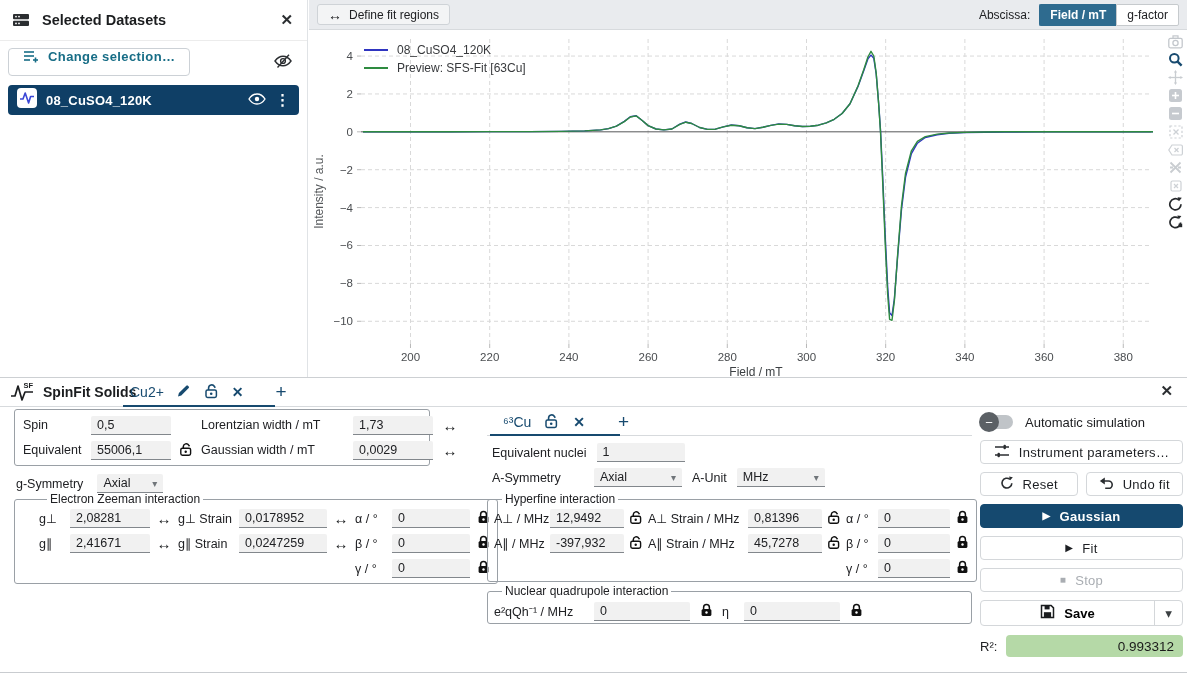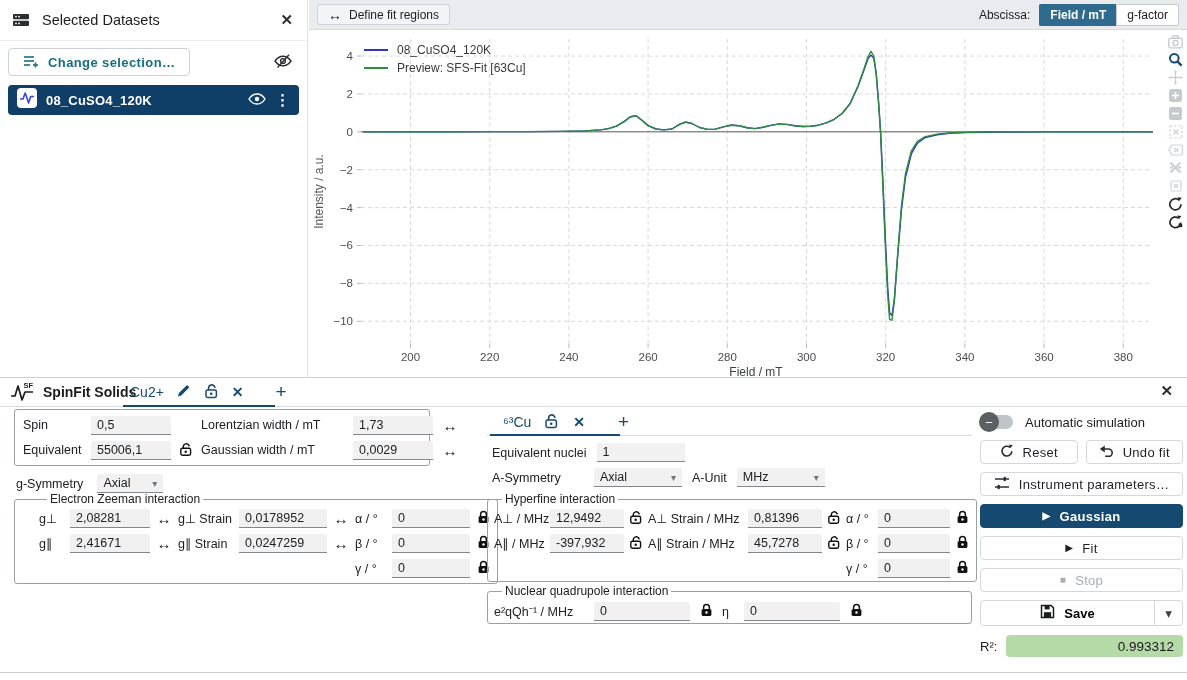--- a/index.html
+++ b/index.html
@@ -2,25 +2,25 @@
 <html><head>
 <meta charset="utf-8">
 <style>
   * { margin:0; padding:0; box-sizing:border-box; }
   html,body { width:1187px; height:680px; }
   body { position:relative; font-family:"Liberation Sans",sans-serif; background:#fff; color:#202124; overflow:hidden; }
 
   
   .left-panel { position:absolute; left:0; top:0; width:308px; height:377px; background:#fff; border-right:1px solid #e0e3e6; }
   .lp-header { height:41px; display:flex; align-items:center; padding:0 14px 0 12px; gap:12px; border-bottom:1px solid #ececec; }
-  .lp-title { font-size:14.5px; font-weight:normal; flex:1; color:#1b1d1f; }
+  .lp-title { font-size:14.5px; font-weight:bold; flex:1; color:#1b1d1f; }
   .icon-btn { cursor:pointer; display:flex; align-items:center; justify-content:center; background:none; border:none; }
   .close-x { font-size:15px; color:#2b2e31; font-weight:bold; }
   .lp-row { display:flex; align-items:center; padding:7px 14px 5px 8px; }
-  .btn-outline { display:flex; align-items:center; gap:9px; border:1px solid #ccd1d6; border-radius:4px; height:28px; padding:0 14px; color:#176d86; font-weight:bold; font-size:13px; background:#fff; letter-spacing:.4px; }
+  .btn-outline { display:flex; align-items:flex-start; gap:9px; border:1px solid #ccd1d6; border-radius:4px; height:28px; padding:0 14px; color:#176d86; font-weight:bold; font-size:13px; background:#fff; letter-spacing:.4px; }
   .lp-row .spacer { flex:1; }
   .dataset-row { margin:4px 8px; height:30px; background:#0f3f66; border-radius:4px; display:flex; align-items:center; gap:9px; padding:0 9px; color:#fff; }
   .ds-name { flex:1; font-size:13px; font-weight:bold; letter-spacing:.2px; }
   .kebab { color:#fff; font-size:15px; font-weight:bold; }
 
   
   .chart-region { position:absolute; left:309px; top:0; width:878px; height:377px; }
   .chart-topbar { height:30px; background:#e9ebee; border-bottom:1px solid #d7dadd; display:flex; align-items:center; padding:0 8px; }
   .dfr-btn { display:flex; align-items:center; gap:7px; background:#f3f4f5; border:1px solid #cfd3d7; border-radius:3px; height:21px; padding:0 10px; font-size:12px; color:#202124; }
   .arrow-glyph { font-weight:bold; font-size:14px; line-height:1; }
@@ -582,43 +582,43 @@
 
   <div class="right-col">
     <div class="toggle-row">
       <div class="toggle">
         <div class="toggle-knob">−</div>
       </div>
       <span>Automatic simulation</span>
     </div>
     <div class="btn-row">
       <button class="btn">
-        <span><svg width="14" height="14" viewBox="0 0 14 14">
-              <path d="M11.8 7.2A4.9 4.9 0 1 1 10 3.3" fill="none" stroke="#2a2d30" stroke-width="1.6"></path>
-              <polygon points="9,0.6 12.8,1.2 10.3,4.3" fill="#2a2d30"></polygon>
-            </svg></span>
-        <span>Reset</span>
-      </button>
-      <button class="btn">
-        <span><svg width="15" height="12" viewBox="0 0 15 12">
-              <path d="M3.2 4h6.3a3.7 3.7 0 0 1 0 7.4H6.2" fill="none" stroke="#2a2d30" stroke-width="1.6"></path>
-              <polygon points="5.8,0.4 5.8,7.6 0.8,4" fill="#2a2d30"></polygon>
-            </svg></span>
-        <span>Undo fit</span>
-      </button>
-    </div>
-    <div class="btn-row">
-      <button class="btn">
         <span><svg width="16" height="14" viewBox="0 0 16 14">
               <line x1="1" y1="3" x2="15" y2="3" stroke="#2a2d30" stroke-width="1.5"></line>
               <line x1="1" y1="11" x2="15" y2="11" stroke="#2a2d30" stroke-width="1.5"></line>
               <rect x="9.5" y="0.8" width="2.4" height="4.4" rx="1" fill="#2a2d30"></rect>
               <rect x="3.5" y="8.8" width="2.4" height="4.4" rx="1" fill="#2a2d30"></rect>
             </svg></span>
         <span>Instrument parameters…</span>
+      </button>
+    </div>
+    <div class="btn-row">
+      <button class="btn">
+        <span><svg width="14" height="14" viewBox="0 0 14 14">
+              <path d="M11.8 7.2A4.9 4.9 0 1 1 10 3.3" fill="none" stroke="#2a2d30" stroke-width="1.6"></path>
+              <polygon points="9,0.6 12.8,1.2 10.3,4.3" fill="#2a2d30"></polygon>
+            </svg></span>
+        <span>Reset</span>
+      </button>
+      <button class="btn">
+        <span><svg width="15" height="12" viewBox="0 0 15 12">
+              <path d="M3.2 4h6.3a3.7 3.7 0 0 1 0 7.4H6.2" fill="none" stroke="#2a2d30" stroke-width="1.6"></path>
+              <polygon points="5.8,0.4 5.8,7.6 0.8,4" fill="#2a2d30"></polygon>
+            </svg></span>
+        <span>Undo fit</span>
       </button>
     </div>
     <div class="btn-row">
       <button class="btn primary">
         <span class="g">▶</span>
         <span>Gaussian</span>
       </button>
     </div>
     <div class="btn-row">
       <button class="btn">

